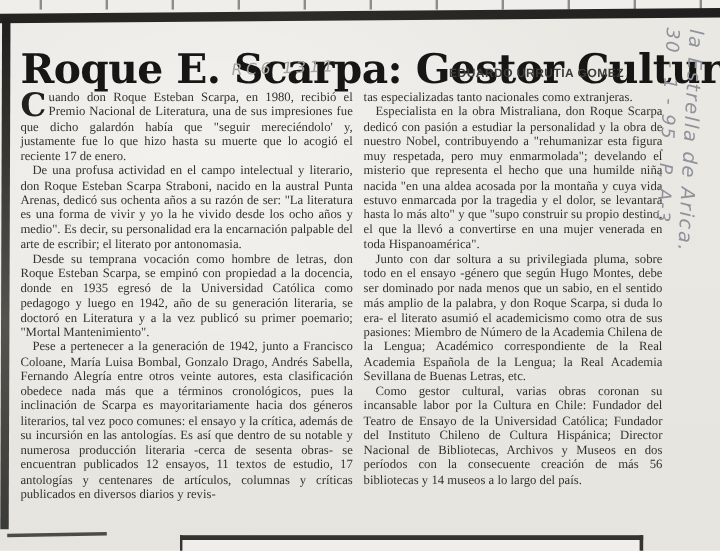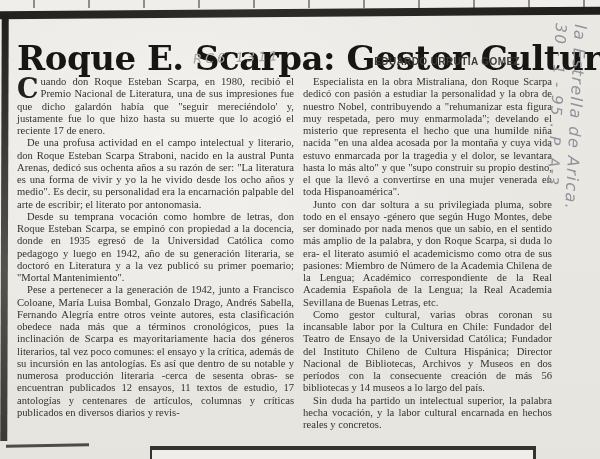--- a/index.html
+++ b/index.html
@@ -110,24 +110,24 @@
   <div class="byline">EDUARDO URRUTIA GOMEZ</div>
 
   <div class="columns">
     <div class="col-left">
       <p><span class="dropcap">C</span><span>uando don Roque Esteban Scarpa, en 1980, recibió el Premio Nacional de Literatura, una de sus impresiones fue que dicho galardón había que "seguir mereciéndolo' y, justamente fue lo que hizo hasta su muerte que lo acogió el reciente 17 de enero.</span></p>
       <p class="ind">De una profusa actividad en el campo intelectual y literario, don Roque Esteban Scarpa Straboni, nacido en la austral Punta Arenas, dedicó sus ochenta años a su razón de ser: "La literatura es una forma de vivir y yo la he vivido desde los ocho años y medio". Es decir, su personalidad era la encarnación palpable del arte de escribir; el literato por antonomasia.</p>
       <p class="ind">Desde su temprana vocación como hombre de letras, don Roque Esteban Scarpa, se empinó con propiedad a la docencia, donde en 1935 egresó de la Universidad Católica como pedagogo y luego en 1942, año de su generación literaria, se doctoró en Literatura y a la vez publicó su primer poemario; "Mortal Mantenimiento".</p>
       <p class="ind">Pese a pertenecer a la generación de 1942, junto a Francisco Coloane, María Luisa Bombal, Gonzalo Drago, Andrés Sabella, Fernando Alegría entre otros veinte autores, esta clasificación obedece nada más que a términos cronológicos, pues la inclinación de Scarpa es mayoritariamente hacia dos géneros literarios, tal vez poco comunes: el ensayo y la crítica, además de su incursión en las antologías. Es así que dentro de su notable y numerosa producción literaria -cerca de sesenta obras- se encuentran publicados 12 ensayos, 11 textos de estudio, 17 antologías y centenares de artículos, columnas y críticas publicados en diversos diarios y revis-</p>
     </div>
     <div class="col-right">
+      <p>tas especializadas tanto nacionales como extranjeras.</p>
       <p class="ind">Especialista en la obra Mistraliana, don Roque Scarpa dedicó con pasión a estudiar la personalidad y la obra de nuestro Nobel, contribuyendo a "rehumanizar esta figura muy respetada, pero muy enmarmolada"; develando el misterio que representa el hecho que una humilde niña nacida "en una aldea acosada por la montaña y cuya vida estuvo enmarcada por la tragedia y el dolor, se levantara hasta lo más alto" y que "supo construir su propio destino, el que la llevó a convertirse en una mujer venerada en toda Hispanoamérica".</p>
       <p class="ind">Junto con dar soltura a su privilegiada pluma, sobre todo en el ensayo -género que según Hugo Montes, debe ser dominado por nada menos que un sabio, en el sentido más amplio de la palabra, y don Roque Scarpa, si duda lo era- el literato asumió el academicismo como otra de sus pasiones: Miembro de Número de la Academia Chilena de la Lengua; Académico correspondiente de la Real Academia Española de la Lengua; la Real Academia Sevillana de Buenas Letras, etc.</p>
       <p class="ind">Como gestor cultural, varias obras coronan su incansable labor por la Cultura en Chile: Fundador del Teatro de Ensayo de la Universidad Católica; Fundador del Instituto Chileno de Cultura Hispánica; Director Nacional de Bibliotecas, Archivos y Museos en dos períodos con la consecuente creación de más 56 bibliotecas y 14 museos a lo largo del país.</p>
-      <p class="ind">Sin duda ha partido un intelectual superior, la palabra hecha vocación, y la labor cultural encarnada en hechos reales y concretos.</p>
     </div>
   </div>
 
   <div class="margin-note">
     <div class="mn1">la Estrella de Arica.</div>
     <div class="mn2">30 - 1 - 95 .   P. A-3</div>
   </div>
 
   <div class="bottom-left-line"></div>
   <div class="bottom-box"></div>

